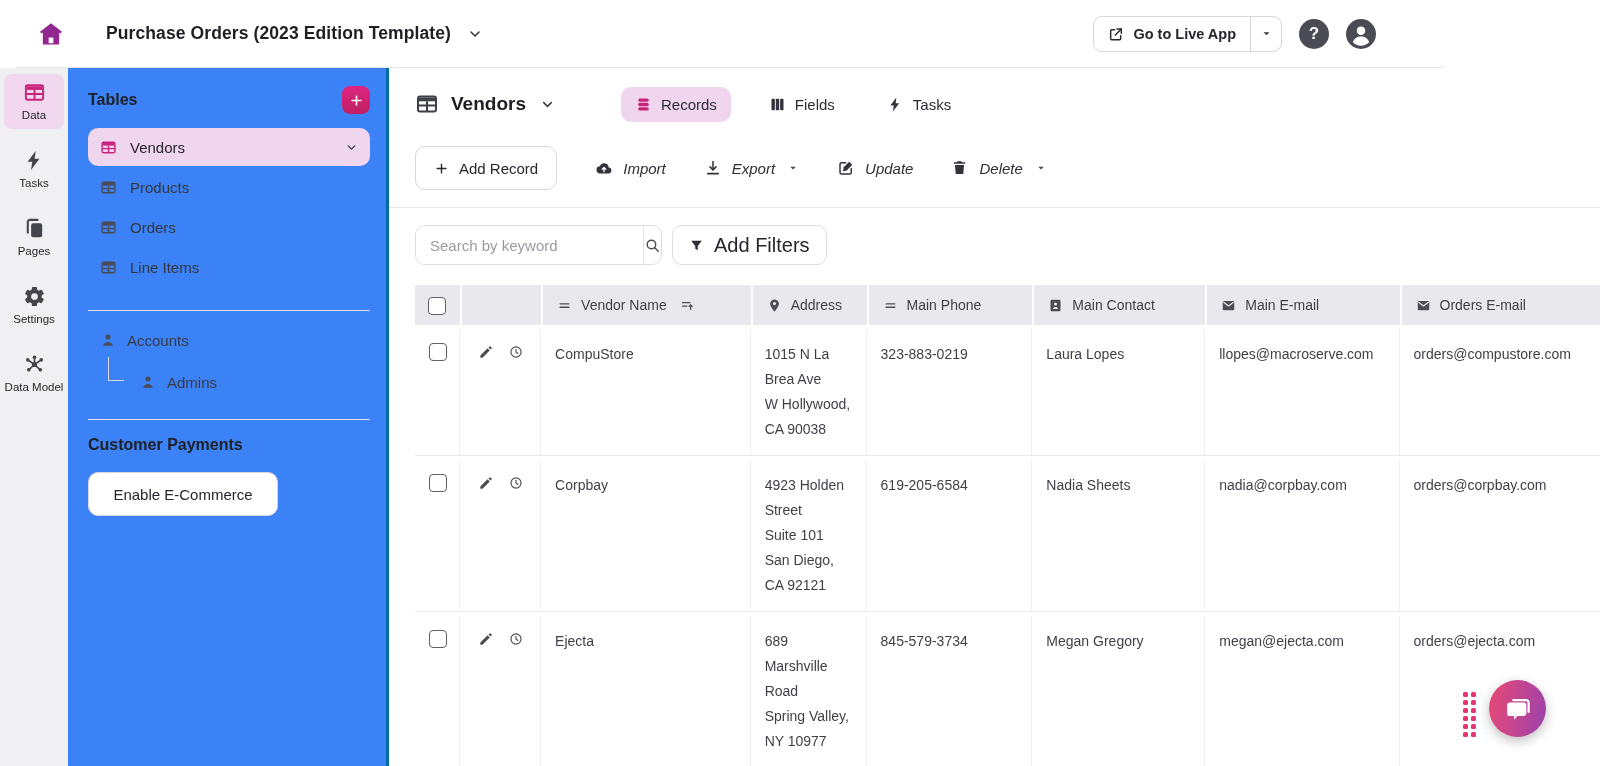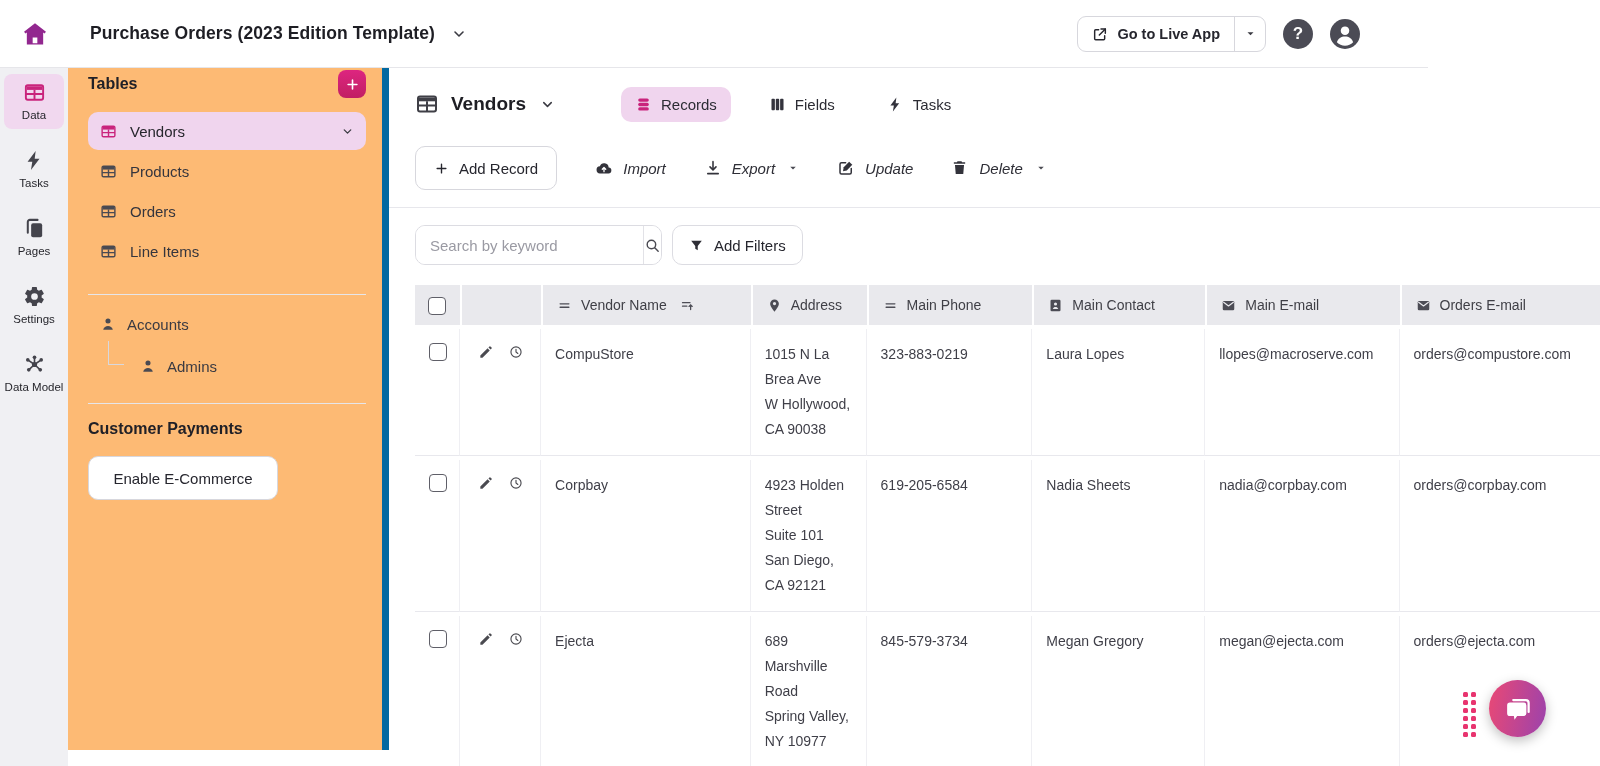--- a/index.html
+++ b/index.html
@@ -1,43 +1,43 @@
 <!DOCTYPE html>
 <html><head>
 <meta charset="utf-8">
 <style>
   * { margin:0; padding:0; box-sizing:border-box; }
   html,body { width:1600px; height:766px; overflow:hidden; background:#fff;
     font-family:"Liberation Sans","DejaVu Sans",sans-serif; color:#23232a; }
   .stage { position:relative; width:1600px; height:766px; overflow:hidden; }
 
   
-  .topbar { position:absolute; left:0; top:0; width:1428px; height:68px; background:#fff;
+  .topbar { position:absolute; left:16px; top:0; width:1428px; height:68px; background:#fff;
     border-bottom:1px solid #e6e6ea; display:flex; align-items:center; z-index:30; }
   .homebtn { width:34px; height:34px; margin-left:18px; display:flex; align-items:center; justify-content:center; color:#92278f; cursor:pointer; }
   .apptitle { margin-left:38px; font-size:17.5px; font-weight:700; color:#1e1e24; letter-spacing:.1px; }
   .titlechev { margin-left:16px; color:#3a3a42; display:flex; }
   .topright { margin-left:auto; margin-right:68px; display:flex; align-items:center; gap:17px; }
   .livebtn { display:flex; align-items:stretch; border:1px solid #d7d7dd; border-radius:9px; height:36px; background:#fff; overflow:hidden; }
   .livebtn .seg1 { display:flex; align-items:center; gap:9px; padding:0 14px; font-size:14.5px; font-weight:600; color:#26262e; cursor:pointer; }
   .livebtn .seg2 { display:flex; align-items:center; justify-content:center; width:31px; border-left:1px solid #d7d7dd; color:#3a3a42; cursor:pointer; }
   .circicon { width:30px; height:30px; border-radius:50%; background:#4b4b55; color:#fff; display:flex; align-items:center; justify-content:center; font-weight:700; font-size:17px; cursor:pointer; }
 
   
   .rail { position:absolute; left:0; top:68px; width:68px; height:698px; background:#f0f0f3; padding-top:6px; z-index:20; }
   .railitem { width:60px; margin:0 auto 13px auto; display:flex; flex-direction:column; align-items:center; gap:5px;
     color:#3c3c44; font-size:11.5px; cursor:pointer; text-align:center; padding:7px 0; border-radius:8px; }
   .railitem .ric { width:23px; height:23px; display:flex; align-items:center; justify-content:center; color:#44444c; }
   .railitem.active { background:#f1d8ef; }
   .railitem.active .ric { color:#c9247c; }
   .railitem .rlabel { line-height:13px; color:#26262c; }
 
   
-  .sidebar { position:absolute; left:68px; top:52px; width:321px; height:698px; background:#fdba74;
-    border-right:7px solid #0369a1; padding:18px 16px 0 20px; z-index:10; }
+  .sidebar { position:absolute; left:68px; top:68px; width:321px; height:698px; background:#3b82f6;
+    border-right:3px solid #0369a1; padding:18px 16px 0 20px; z-index:10; }
   .s-head { display:flex; align-items:center; justify-content:space-between; height:28px; }
   .s-head .htxt { font-size:16px; font-weight:700; color:#202027; }
   .plusbtn { width:28px; height:28px; border-radius:8px; background:linear-gradient(180deg,#dd2580,#c11f63);
     color:#fff; display:flex; align-items:center; justify-content:center; cursor:pointer; }
   .tableslist { margin-top:14px; }
   .s-item { display:flex; align-items:center; gap:13px; height:38px; padding:0 12px; border-radius:10px;
     font-size:15px; color:#35353d; cursor:pointer; margin-bottom:2px; }
   .s-item .sic { width:17px; height:17px; display:flex; color:#4a4a52; }
   .s-item.active { background:#f0d5ee; color:#26262c; font-weight:400; }
   .s-item.active .sic { color:#c9247c; }
@@ -75,21 +75,21 @@
   .abtn .caret { color:#4a4a52; display:flex; margin-left:2px; }
   .hdiv { border-top:1px solid #e7e7ec; margin-top:17px; }
 
   .searchrow { display:flex; align-items:center; margin:17px 0 0 26px; }
   .sgroup { display:flex; height:40px; border:1px solid #dcdce2; border-radius:10px; overflow:hidden; background:#fff; width:247px; }
   .sinput { border:none; outline:none; flex:1; padding:0 14px; font-size:15px; color:#26262e;
     font-family:"Liberation Sans","DejaVu Sans",sans-serif; }
   .sinput::placeholder { color:#9a9aa3; }
   .sbtn { width:41px; display:flex; align-items:center; justify-content:center; border-left:1px solid #e2e2e7; color:#4a4a52; cursor:pointer; background:#fff; }
   .filterbtn { display:flex; align-items:center; gap:10px; height:40px; padding:12px 16px; margin-left:10px;
-    border:1px solid #dcdce2; border-radius:10px; background:#fff; font-size:15px; font-weight:500; color:#26262e; cursor:pointer; }
+    border:1px solid #dcdce2; border-radius:10px; background:#fff; font-size:20px; font-weight:500; color:#26262e; cursor:pointer; }
   .filterbtn .fic { display:flex; color:#2e2e36; }
 
   
   .tablewrap { margin:16px 0 0 26px; }
   table.rtable { border-collapse:separate; border-spacing:0 4px; table-layout:fixed; width:1188px; }
   .rtable th { background:#e9e9ed; height:40px; font-weight:400; font-size:14px; color:#3f3f46; text-align:left;
     border-left:2px solid #fff; padding:0; }
   .rtable th:first-child { border-left:none; }
   .rtable th .thflex { display:flex; align-items:center; gap:9px; padding:0 10px 0 14px; }
   .rtable th .thic { width:15px; height:15px; display:flex; color:#4c4c55; flex:none; }

